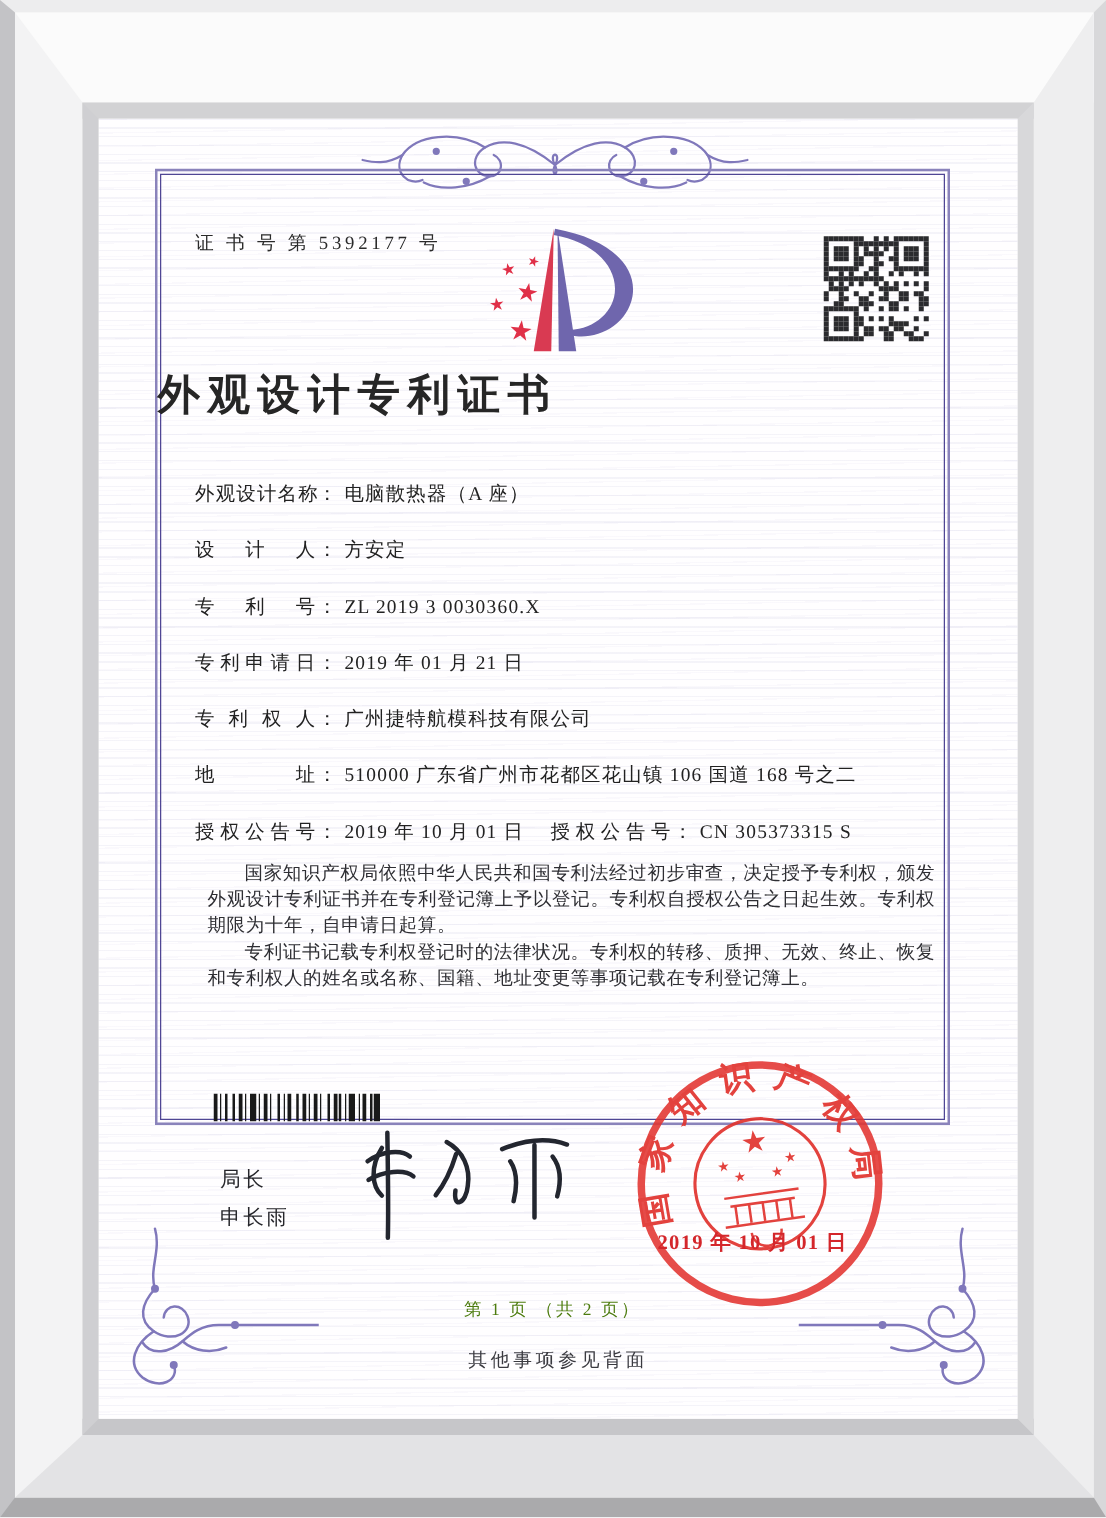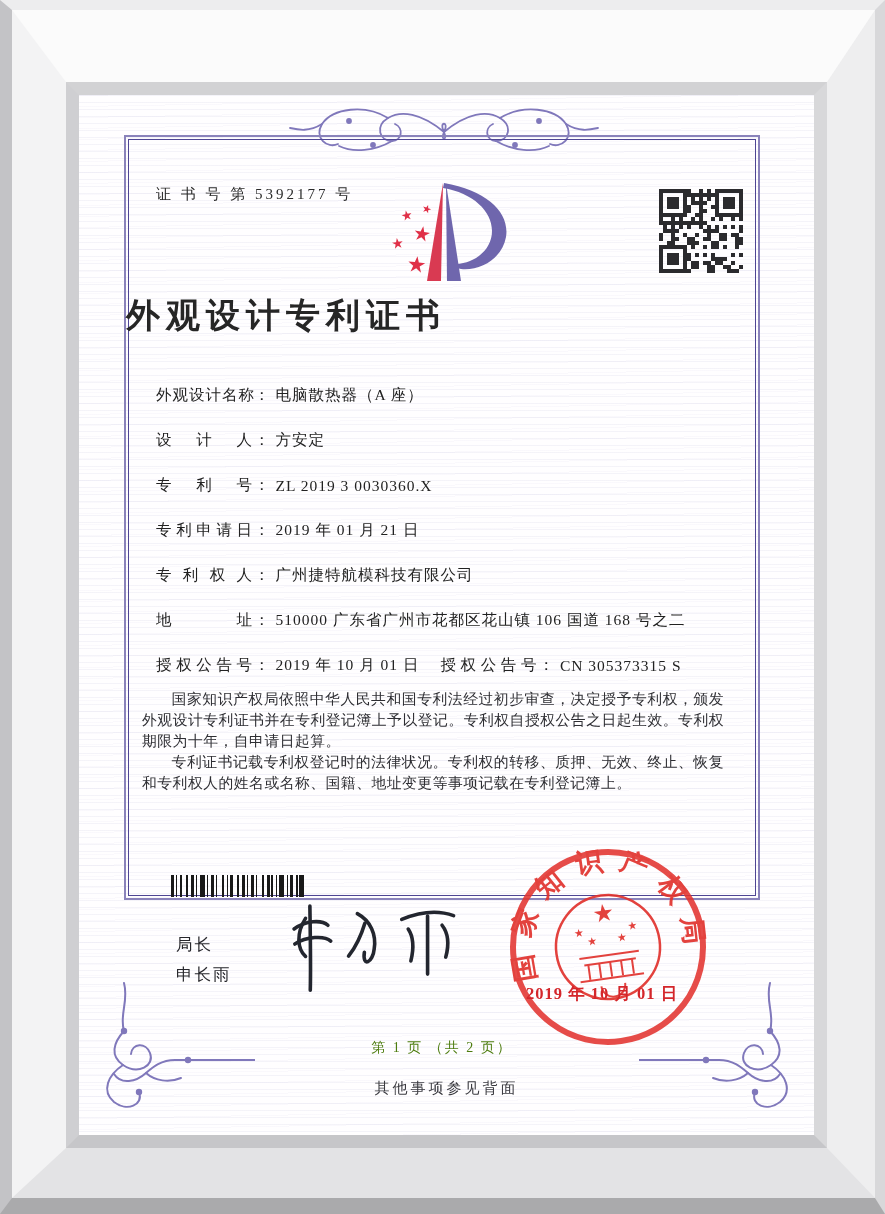--- a/index.html
+++ b/index.html
@@ -36,21 +36,21 @@
   .cert-title{position:absolute;left:0;right:0;top:156px;text-align:left;
     font-size:34px;font-weight:bold;letter-spacing:6px;color:#262626;}
   
   .fields{position:absolute;left:30px;right:22px;top:236px;font-size:15.5px;color:#222;}
   .frow{height:45px;display:flex;align-items:center;white-space:nowrap;}
   .flabel{display:inline-block;width:97px;text-align:justify;text-align-last:justify;letter-spacing:1px;font-family:Liberation Serif, serif;}
   .fcolon{margin:0 6px 0 1px;}
   .fvalue{letter-spacing:1px;}
   .fpair2{margin-left:21px;}
   
-  .legal{position:absolute;left:16px;width:582px;top:552px;font-size:14.8px;line-height:21px;
+  .legal{position:absolute;left:40px;width:582px;top:552px;font-size:14.8px;line-height:21px;
     color:#2e2e33;text-align:justify;}
   .legal p{margin:0;text-indent:2em;letter-spacing:.5px;}
   
   .barcode{position:absolute;left:45px;top:738px;height:22px;display:flex;align-items:stretch;}
   .barcode b{display:block;background:#191919;margin-right:0;}
   
   .signer{position:absolute;left:50px;top:792px;font-family:"Liberation Sans",sans-serif;
     font-size:16.5px;color:#26262b;letter-spacing:2px;line-height:30px;}
   .signature{position:absolute;left:145px;top:758px;}
   

